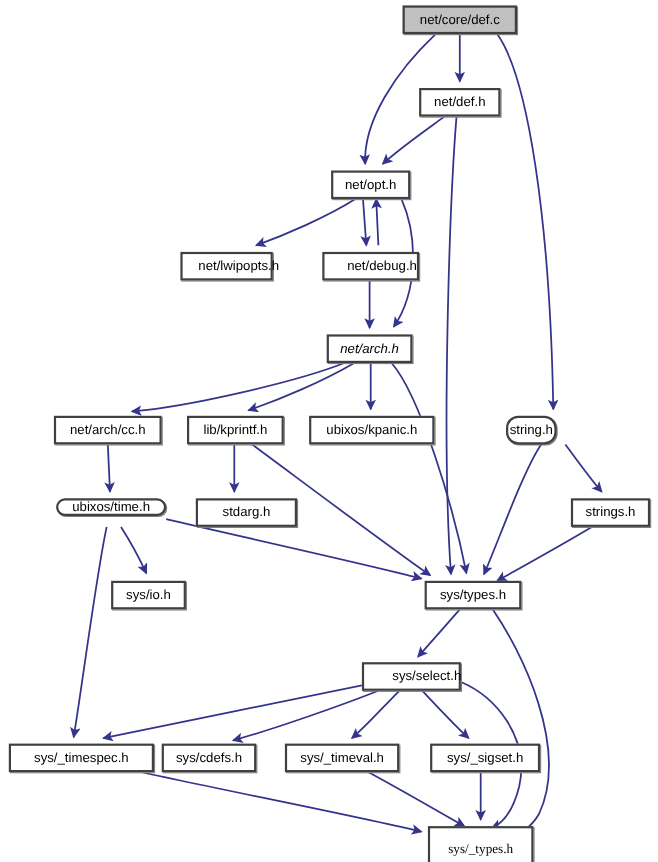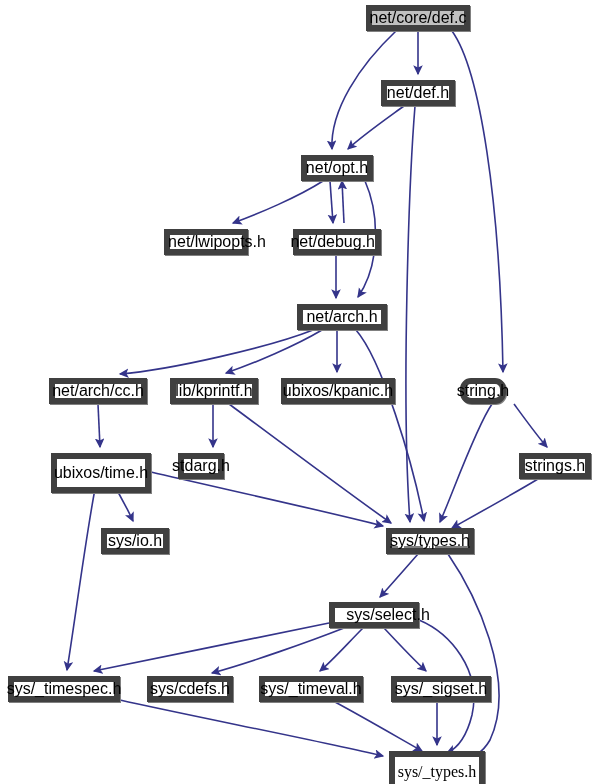--- a/index.html
+++ b/index.html
@@ -20,24 +20,24 @@
   #edge-layer {
     position: absolute;
     left: 0;
     top: 0;
     width: 598px;
     height: 784px;
   }
   .node {
     position: absolute;
     box-sizing: border-box;
-    border: 6px solid #404040;
+    border: 2px solid #404040;
     background: #ffffff;
     color: #000000;
-    font-size: 16px;
+    font-size: 12px;
     line-height: 1;
     display: flex;
     align-items: center;
     justify-content: center;
     white-space: nowrap;
     letter-spacing: 0px;
     box-shadow: 1px 1px 0 0 #808080;
   }
   .node.root {
     background: #c0c0c0;
@@ -104,54 +104,54 @@
       </div>
       <div class="node" style="left: 301px; top: 155px; width: 72px; height: 26px;">
         <span class="node-label">net/opt.h</span>
       </div>
       <div class="node" style="left: 164px; top: 229px; width: 84px; height: 26px; padding-left: 22px;">
         <span class="node-label">net/lwipopts.h</span>
       </div>
       <div class="node" style="left: 293px; top: 229px; width: 88px; height: 26px; justify-content: flex-end;">
         <span class="node-label">net/debug.h</span>
       </div>
-      <div class="node" style="left: 297px; top: 304px; width: 90px; height: 26px;">
+      <div class="node" style="left: 297px; top: 304px; width: 78px; height: 26px; font-style: italic;">
         <span class="node-label">net/arch.h</span>
       </div>
       <div class="node" style="left: 49px; top: 378px; width: 98px; height: 26px;">
         <span class="node-label">net/arch/cc.h</span>
       </div>
       <div class="node" style="left: 170px; top: 378px; width: 88px; height: 26px;">
         <span class="node-label">lib/kprintf.h</span>
       </div>
       <div class="node" style="left: 281px; top: 378px; width: 114px; height: 26px;">
         <span class="node-label">ubixos/kpanic.h</span>
       </div>
       <div class="node" style="left: 460px; top: 378px; width: 46px; height: 26px; border-radius: 11px;">
         <span class="node-label">string.h</span>
       </div>
-      <div class="node" style="left: 51px; top: 453px; width: 100px; height: 40px;">
+      <div class="node" style="left: 51px; top: 453px; width: 100px; height: 16px; border-radius: 10px;">
         <span class="node-label">ubixos/time.h</span>
       </div>
-      <div class="node" style="left: 178px; top: 453px; width: 46px; height: 26px;">
+      <div class="node" style="left: 178px; top: 453px; width: 92px; height: 26px;">
         <span class="node-label">stdarg.h</span>
       </div>
       <div class="node" style="left: 519px; top: 453px; width: 72px; height: 26px;">
         <span class="node-label">strings.h</span>
       </div>
       <div class="node" style="left: 101px; top: 528px; width: 68px; height: 26px;">
         <span class="node-label">sys/io.h</span>
       </div>
-      <div class="node" style="left: 386px; top: 528px; width: 88px; height: 26px; text-decoration: underline;">
+      <div class="node" style="left: 386px; top: 528px; width: 88px; height: 26px;">
         <span class="node-label">sys/types.h</span>
       </div>
       <div class="node" style="left: 329px; top: 602px; width: 90px; height: 26px; padding-left: 28px;">
         <span class="node-label">sys/select.h</span>
       </div>
-      <div class="node" style="left: 8px; top: 676px; width: 112px; height: 26px;">
+      <div class="node" style="left: 8px; top: 676px; width: 132px; height: 26px;">
         <span class="node-label">sys/_timespec.h</span>
       </div>
       <div class="node" style="left: 147px; top: 676px; width: 86px; height: 26px; justify-content: center;">
         <span class="node-label">sys/cdefs.h</span>
       </div>
       <div class="node" style="left: 259px; top: 676px; width: 104px; height: 26px;">
         <span class="node-label">sys/_timeval.h</span>
       </div>
       <div class="node" style="left: 391px; top: 676px; width: 100px; height: 26px;">
         <span class="node-label">sys/_sigset.h</span>

